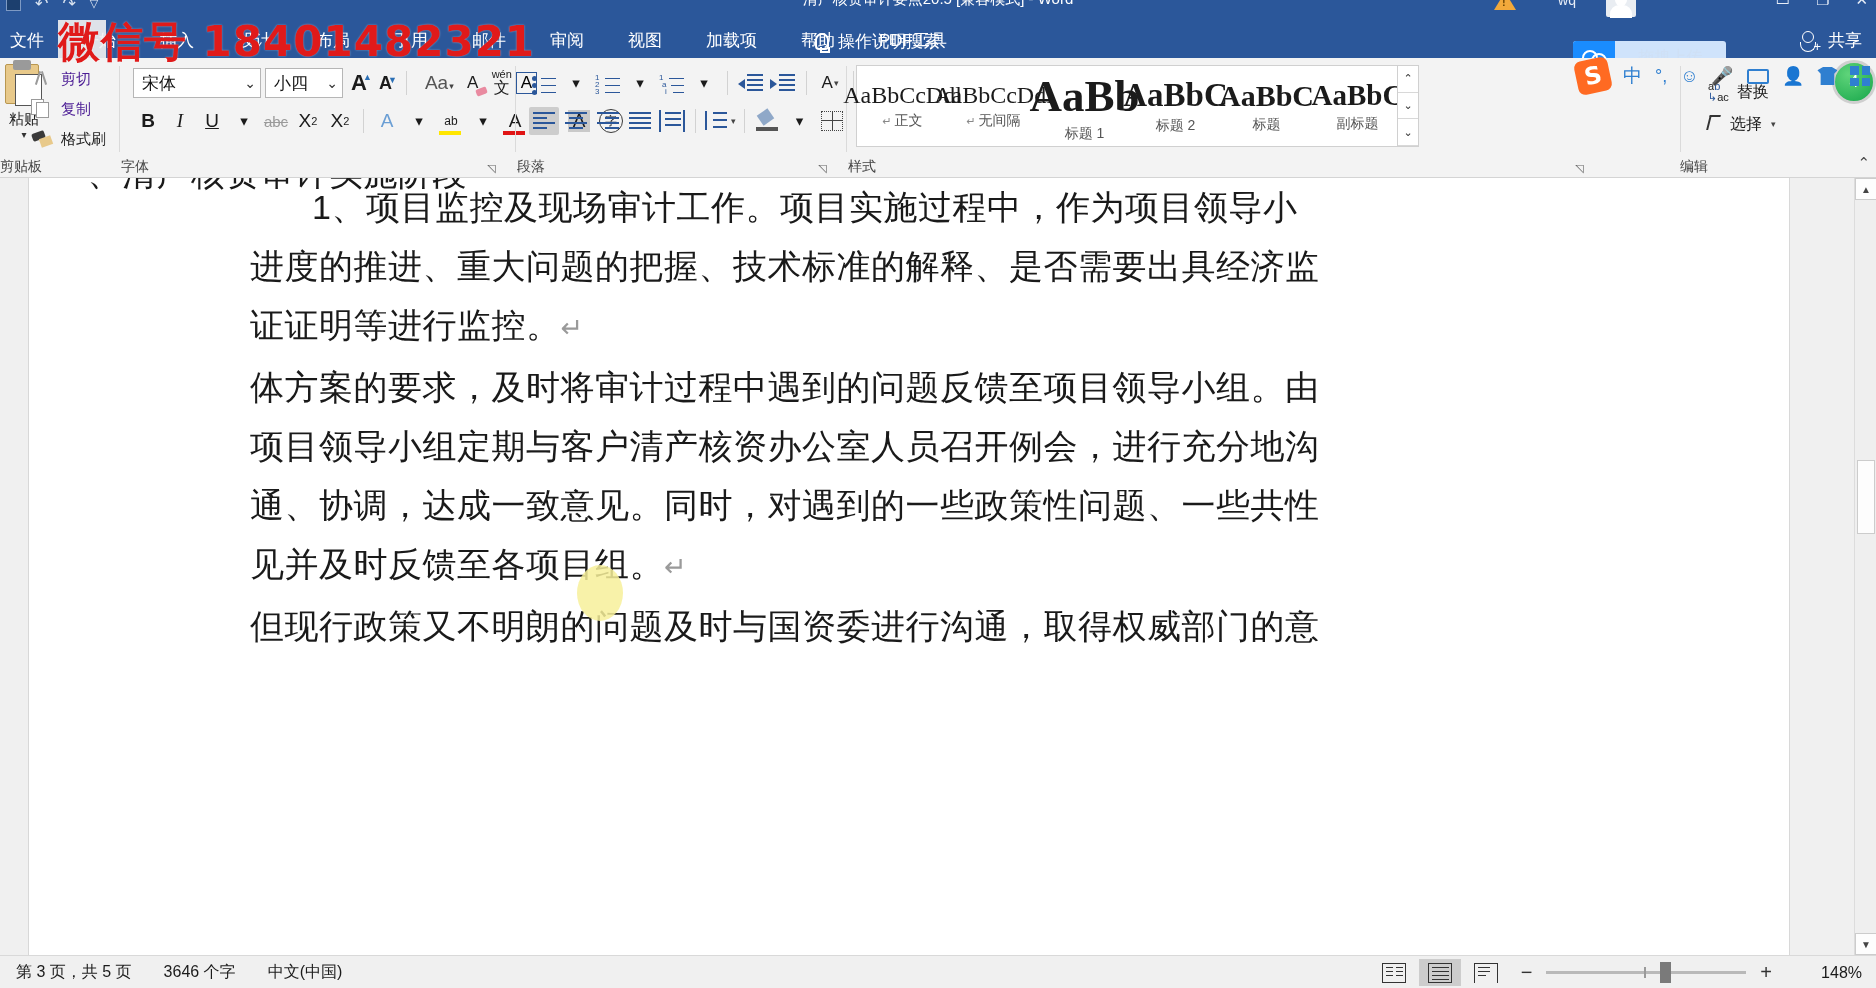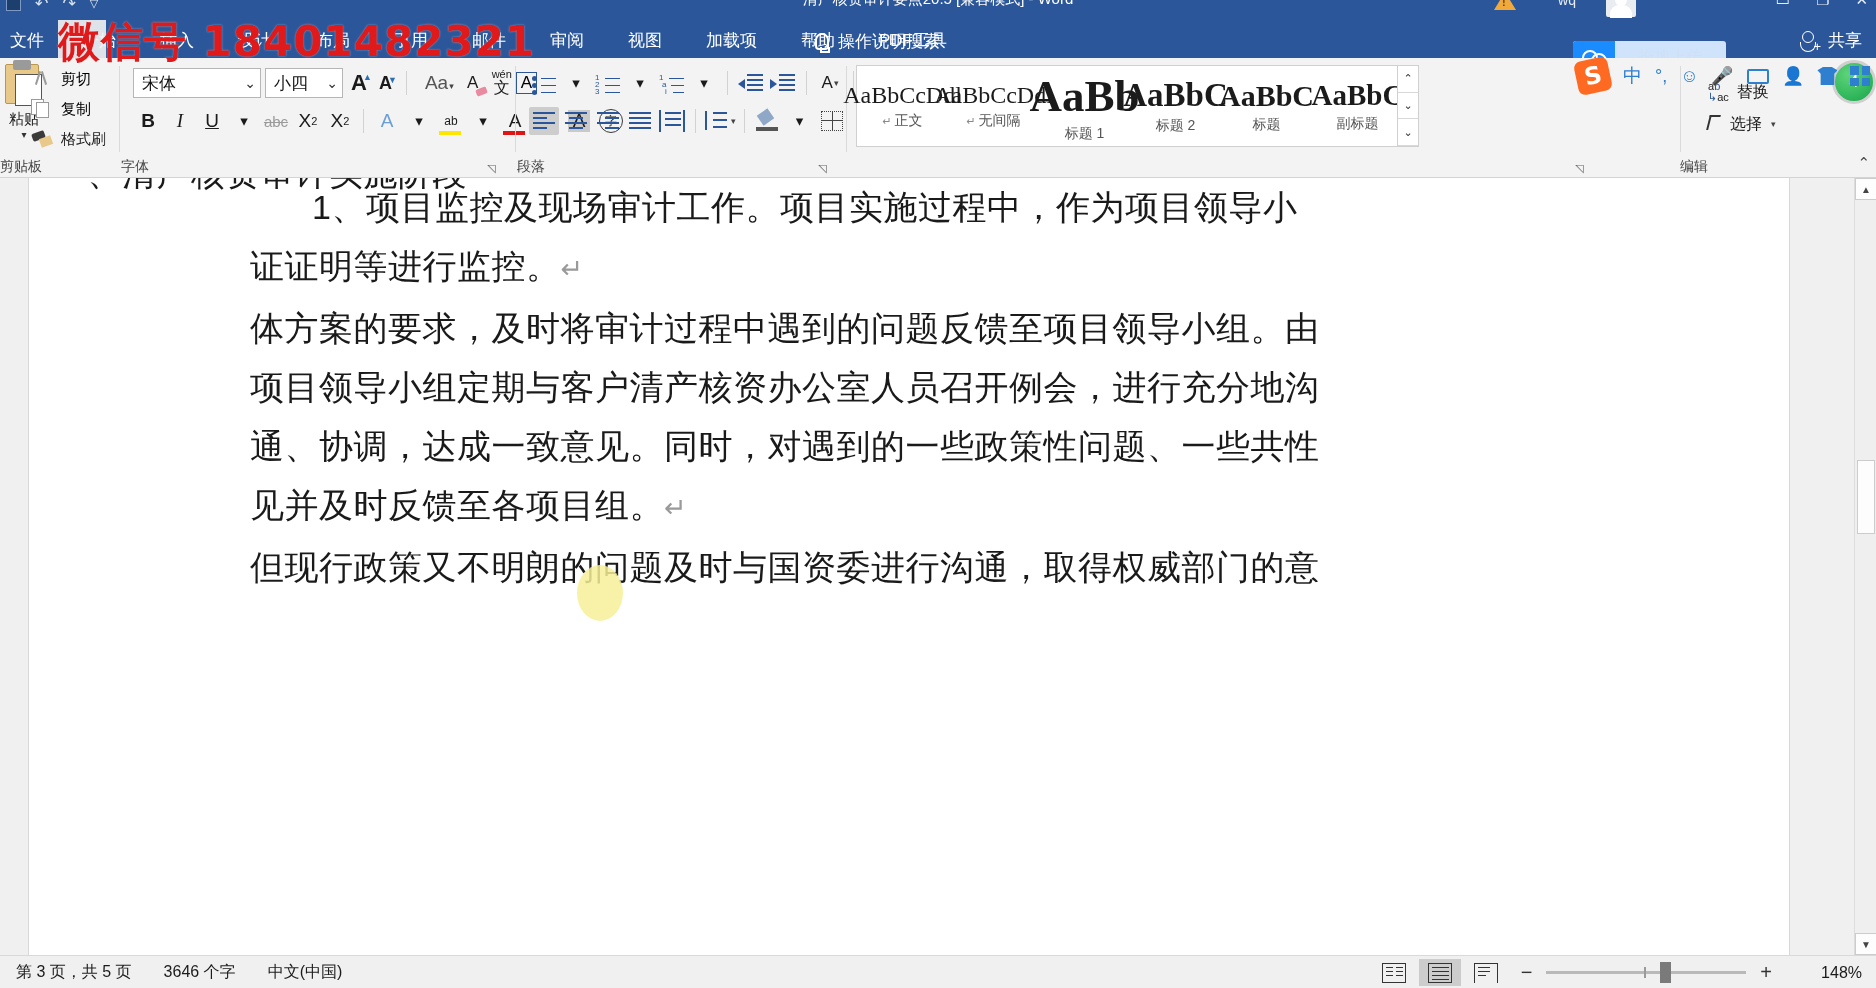--- a/index.html
+++ b/index.html
@@ -91,21 +91,21 @@
   
   #g-clip{ left:0; width:120px; }
   .paste{ position:absolute; left:-8px; top:2px; width:64px; text-align:center; }
   .paste-ico{ position:relative; width:46px;height:50px;margin:0 auto; }
   .clipbd{position:absolute;left:4px;top:4px;width:34px;height:40px;background:#e8c98a;border:1.5px solid #b99750;border-radius:2px;}
   .clipbd-top{position:absolute;left:12px;top:0px;width:18px;height:10px;background:#9a9a9a;border-radius:2px;}
   .pg{position:absolute;left:14px;top:14px;width:27px;height:32px;background:#fff;border:1.5px solid #555;}
   .paste-txt{ font-size:15px; color:#222; }
   .paste-caret{ font-size:10px; color:#333; }
   .clip-items{ position:absolute; left:30px; top:6px; }
-  .ci{ display:flex; align-items:center; gap:9px; height:30px; font-size:15px; color:#000000; }
+  .ci{ display:flex; align-items:center; gap:9px; height:30px; font-size:15px; color:#4c1d95; }
   .ci.enabled{ color:#1b1b1b; }
   .ci-ico{ width:22px;height:20px;position:relative;flex:none; }
   .scissors::before,.scissors::after{content:"";position:absolute;top:2px;width:2px;height:14px;background:#9a9a9a;}
   .scissors::before{left:7px;transform:rotate(18deg);}
   .scissors::after{left:13px;transform:rotate(-18deg);}
   .copy-i{border:1.6px solid #9a9a9a;width:13px;height:16px;position:absolute;left:6px;top:3px;background:#fff;}
   .copy-i2{border:1.6px solid #9a9a9a;width:13px;height:16px;position:absolute;left:1px;top:0px;background:#fff;}
   .brush{position:absolute;left:2px;top:3px;width:13px;height:8px;background:#3a3a3a;transform:rotate(-20deg);border-radius:2px;}
   .brush2{position:absolute;left:10px;top:8px;width:12px;height:9px;background:#e8c98a;transform:rotate(-20deg);}
 
@@ -595,20 +595,21 @@
         <div class="sty">
           <div class="prev" style="font-size: 29px; font-weight: bold;">AaBbC</div>
           <div class="nm"><span>副标题</span></div>
         </div>
       </div>
     <div class="sty-scroll">
       <div>⌃</div>
       <div>⌄</div>
       <div>⌄</div>
     </div>
+    <div class="grp-label">样式</div>
     <div class="dlg" style="right:-168px;">◹</div>
   </div>
 
   <div class="grp" id="g-edit">
     <div style="position:absolute;left:28px;top:18px;">
       <div class="ed-item">
         <span class="ab-ac">a<span class="b">b</span><br><span class="b">↳</span>ac</span>
         <span>替换</span>
       </div>
       <div class="ed-item">
@@ -623,20 +624,21 @@
 
   <div class="ribbon-collapse">⌃</div>
 </div>
 
 <div class="docarea">
   <div class="ruler-left"></div>
   <div class="page">
     <div class="line cut">一、清产核资审计实施阶段</div>
     <div class="doc-inner" id="doc-lines">
         <div class="line indent2"><span>1、项目监控及现场审计工作。项目实施过程中，作为项目领导小</span></div>
+        <div class="line"><span>进度的推进、重大问题的把握、技术标准的解释、是否需要出具经济监</span></div>
         <div class="line"><span>证证明等进行监控。</span><span class="pilc">↵</span></div>
         <div class="line"><span>体方案的要求，及时将审计过程中遇到的问题反馈至项目领导小组。由</span></div>
         <div class="line"><span>项目领导小组定期与客户清产核资办公室人员召开例会，进行充分地沟</span></div>
         <div class="line"><span>通、协调，达成一致意见。同时，对遇到的一些政策性问题、一些共性</span></div>
         <div class="line"><span>见并及时反馈至各项目组。</span><span class="pilc">↵</span></div>
         <div class="line"><span>但现行政策又不明朗的问题及时与国资委进行沟通，取得权威部门的意</span></div>
       </div>
     <div class="cursor-hl"></div>
   </div>
 </div>

